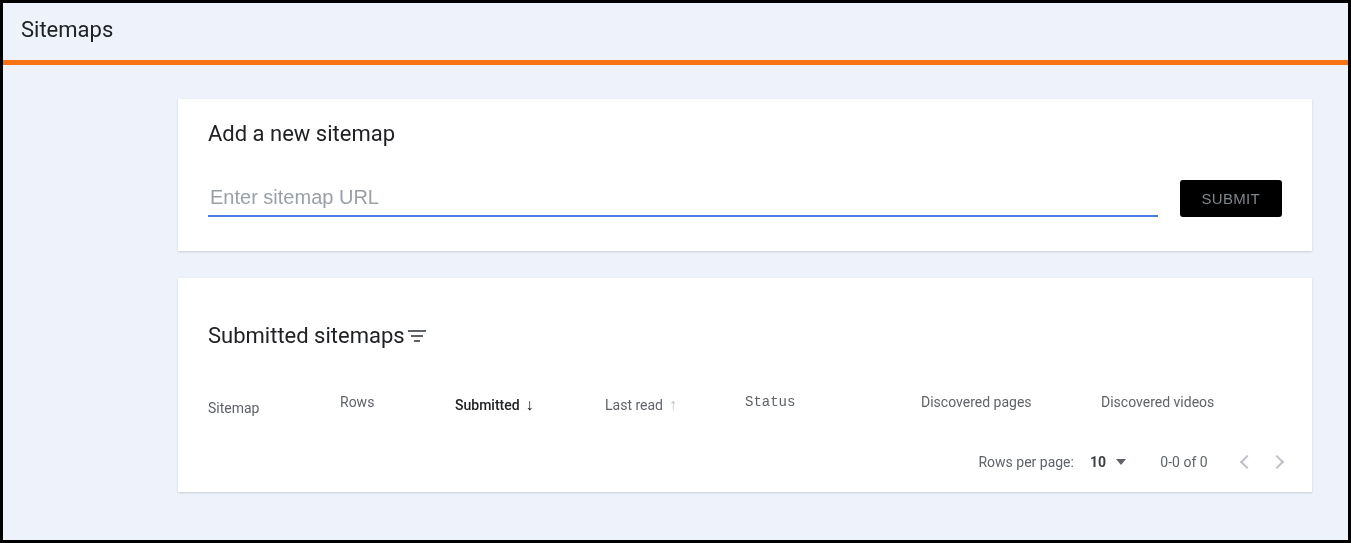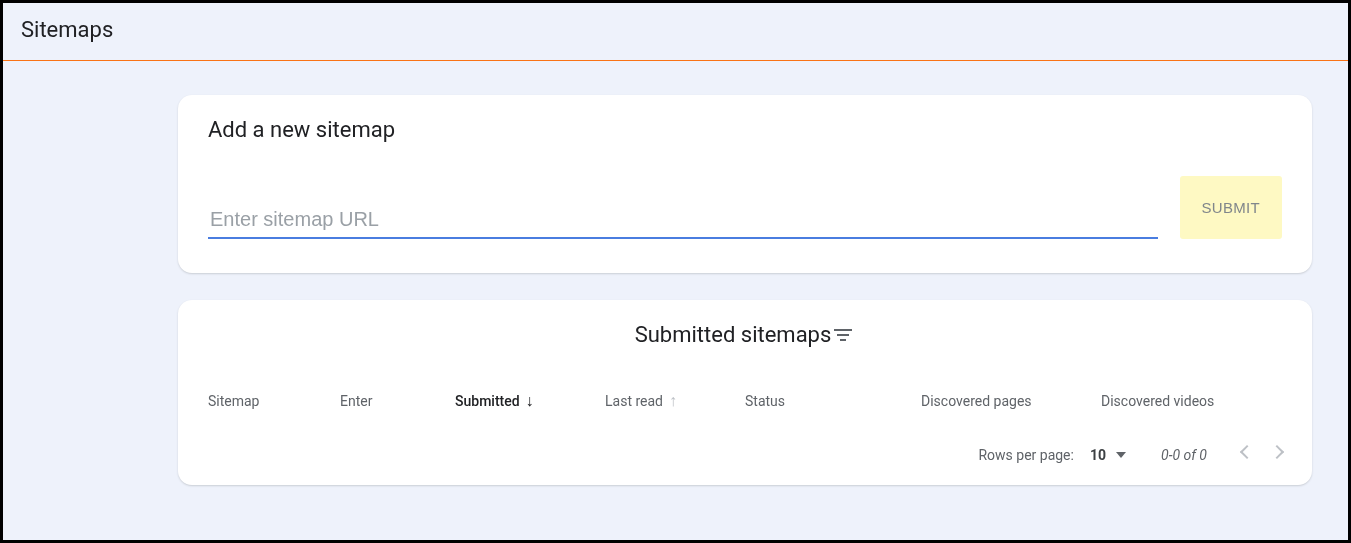--- a/index.html
+++ b/index.html
@@ -10,33 +10,33 @@
     padding: 3px;
   }
   .viewport {
     width: 1345px;
     height: 537px;
     background: #eef2fb;
     overflow: hidden;
   }
   .page-header {
     padding: 14px 18px 18px 18px;
-    border-bottom: 1px solid #f97316;
+    border-bottom: 5px solid #f97316;
   }
   .page-title {
     font-size: 22px;
     font-weight: 400;
     color: #202124;
   }
   .content {
     padding: 34px 36px 0 175px;
   }
   .card {
     background: #fff;
-    border-radius: 14px;
+    border-radius: 0;
     box-shadow: 0 1px 2px rgba(60,64,67,0.2);
     margin-bottom: 27px;
     padding: 0;
   }
   
   .add-card { padding: 22px 30px 34px 30px; }
   .card-title {
     font-size: 22px;
     font-weight: 400;
     color: #202124;
@@ -52,84 +52,85 @@
     border: none;
     border-bottom: 2px solid #4a7de0;
     font-size: 20px;
     padding: 4px 2px 6px 2px;
     outline: none;
     color: #3c4043;
     background: transparent;
   }
   .url-input::placeholder { color: #9aa0a6; }
   .submit-btn {
-    background: #fef9c3;
+    background: #000000;
     border: none;
     color: #80868b;
     font-size: 15px;
     font-weight: 500;
     letter-spacing: 0.3px;
-    padding: 23px 22px;
+    padding: 10px 22px;
     border-radius: 3px;
     cursor: pointer;
   }
   
   .sub-card { padding: 22px 30px 0 30px; }
   .sub-head {
     display: flex;
-    justify-content: center;
+    justify-content: flex-start;
     align-items: center;
+    margin-top: 23px;
   }
   .filter-icon {
     width: 24px; height: 24px;
     display: flex; flex-direction: column;
     align-items: center; justify-content: center;
     gap: 3px; cursor: pointer;
   }
   .filter-icon span { background:#5f6368; height:2px; display:block; }
   .filter-icon .l1 { width:18px; }
   .filter-icon .l2 { width:12px; }
   .filter-icon .l3 { width:6px; }
   .col-row {
     display: flex;
     margin-top: 46px;
     font-size: 14px;
     color: #5f6368;
   }
   .col { flex-shrink:0; }
-  .c-sitemap { width: 132px; }
+  .c-sitemap { width: 132px; margin-top: 6px; }
   .c-type { width: 115px; }
   .c-submitted { width: 150px; color:#202124; font-weight:500; display:flex; align-items:center; gap:6px;}
   .c-lastread { width: 140px; display:flex; align-items:center; gap:6px;}
-  .c-status { width: 176px; }
+  .c-status { width: 176px; font-family: Liberation Mono, monospace; }
   .c-pages { width: 180px; text-align:left; padding-right: 30px;}
   .c-videos { flex:1; text-align:left; }
   .sort-arrow { font-size:16px; line-height:1; }
   .sort-arrow.up { color:#bdc1c6; }
   .pager {
     display:flex;
     justify-content:flex-end;
-    align-items:flex-start;
+    align-items:center;
     gap: 28px;
     font-size:14px;
     color:#5f6368;
     padding: 38px 0 22px 0;
   }
   .rpp-group { display:flex; align-items:center; gap:16px; }
   .rpp-select { display:flex; align-items:center; gap:10px; color:#3c4043; cursor:pointer;font-weight:bold;}
   .tri-down {
     width:0;height:0;border-left:5px solid transparent;border-right:5px solid transparent;border-top:6px solid #5f6368;
   }
   .pager-arrows { display:flex; gap:20px; }
   .chev {
     width:10px;height:10px;border:solid #bdc1c6;border-width:0 2px 2px 0;display:inline-block;padding:3px;cursor:pointer;
   }
   .chev.left { transform: rotate(135deg); }
   .chev.right { transform: rotate(-45deg); }
-  .range-text { min-width:60px; text-align:center;font-style:italic; }
+  .range-text { min-width:60px; text-align:center; }
 </style>
 </head>
 <body>
 
 <div class="viewport">
 
   <div class="page-header">
     <h1 class="page-title">Sitemaps</h1>
   </div>
 
@@ -148,21 +149,21 @@
         <div class="card-title">Submitted sitemaps</div>
         <div class="filter-icon">
           <span class="l1"></span>
             <span class="l2"></span>
             <span class="l3"></span>
         </div>
       </div>
 
       <div class="col-row">
         <div class="col c-sitemap">Sitemap</div>
-        <div class="col c-type">Enter</div>
+        <div class="col c-type">Rows</div>
         <div class="col c-submitted">
           <span>Submitted</span>
           <span class="sort-arrow">↓</span>
         </div>
         <div class="col c-lastread">
           <span>Last read</span>
           <span class="sort-arrow up">↑</span>
         </div>
         <div class="col c-status">Status</div>
         <div class="col c-pages">Discovered pages</div>

